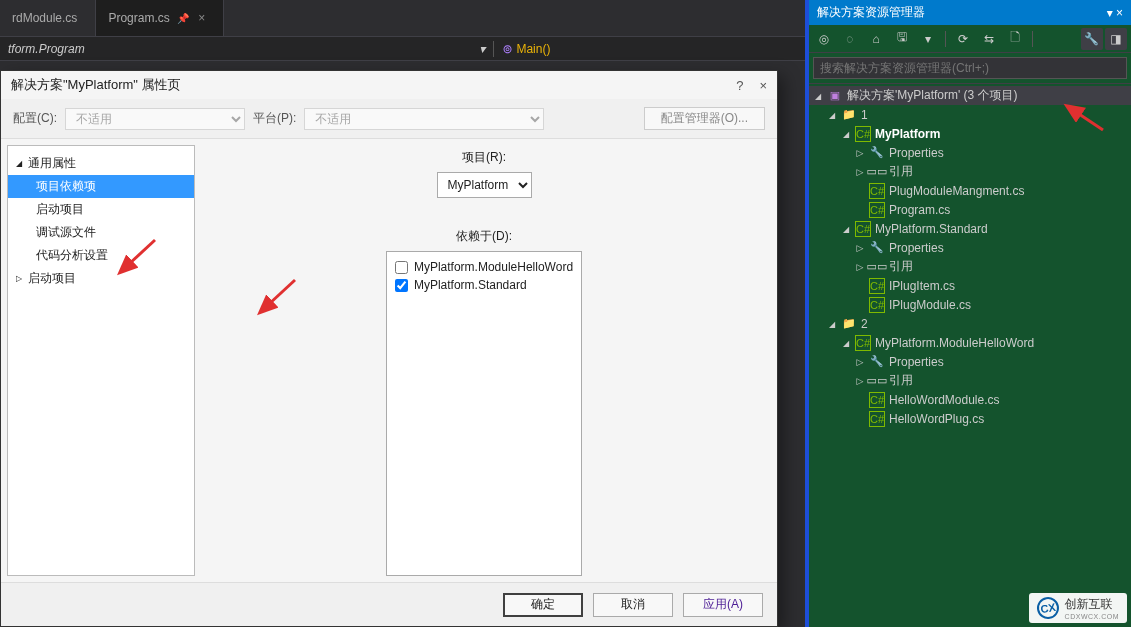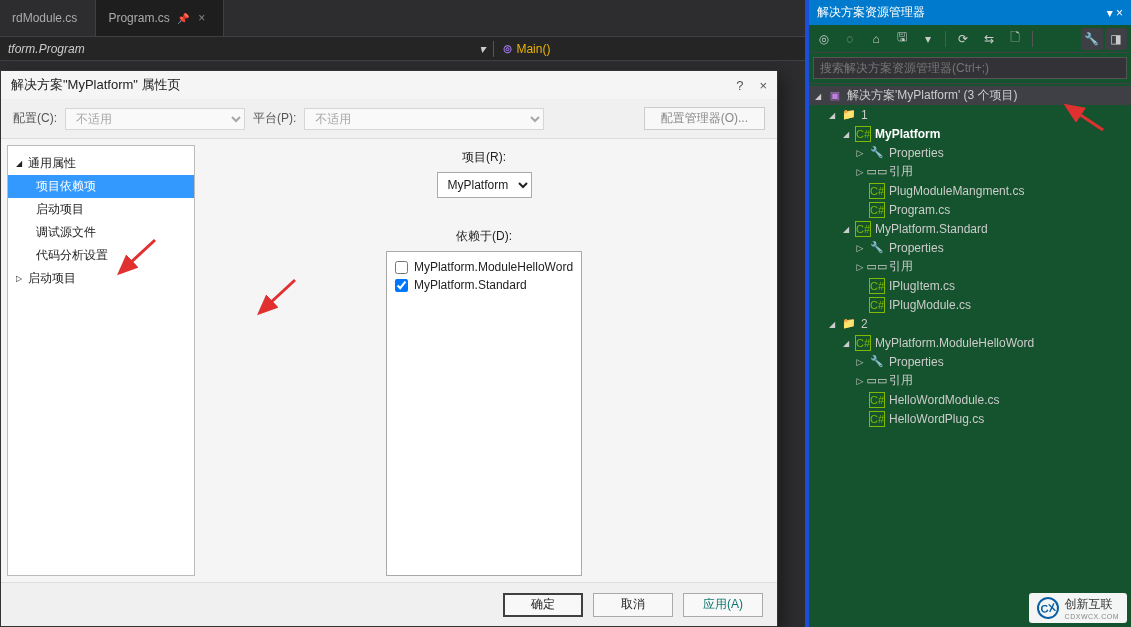--- a/index.html
+++ b/index.html
@@ -64,21 +64,21 @@
 .dlg-right { flex: 1; padding: 10px 14px 6px 4px; display: flex; flex-direction: column; gap: 6px; align-items: center; }
 .dlg-right label { color: #222; font-size: 12px; }
 .dlg-right select { border: 1px solid #aaa; padding: 4px 6px; background: #fff; font-size: 12px; color: #222; }
 .dlg-deplist { border: 1px solid #aaa; flex: 1; background: #fff; padding: 6px; }
 .dep-item { display: flex; align-items: center; gap: 6px; padding: 2px; color: #222; font-size: 12px; }
 .dep-item input { width: 13px; height: 13px; }
 
 .dlg-btns { height: 44px; display: flex; justify-content: flex-end; align-items: center; gap: 10px; padding: 0 14px; border-top: 1px solid #ddd; background: #f0f0f0; }
 .dlg-btns button { width: 80px; height: 24px; border: 1px solid #aaa; background: #f8f8f8; color: #222; cursor: pointer; font-size: 12px; }
 .dlg-btns button.primary { border: 2px solid #404040; }
-.dlg-btns button.disabled { color: #0f766e; }
+.dlg-btns button.disabled { color: #4c1d95; }
 
 
 .arrow-ann { position: absolute; pointer-events: none; }
 .arrow-ann svg { overflow: visible; }
 
 
 .watermark { position: absolute; right: 4px; bottom: 4px; background: rgba(255,255,255,.95); padding: 3px 8px; border-radius: 3px; display: flex; align-items: center; gap: 6px; color: #333; font-size: 12px; }
 .watermark .wm-icon { width: 22px; height: 22px; border: 2px solid #0a5fa5; border-radius: 50%; display: flex; align-items: center; justify-content: center; color: #0a5fa5; font-weight: bold; transform: rotate(-10deg); font-size: 11px; }
 .watermark .sub { font-size: 7px; color: #888; letter-spacing: .5px; }
 

